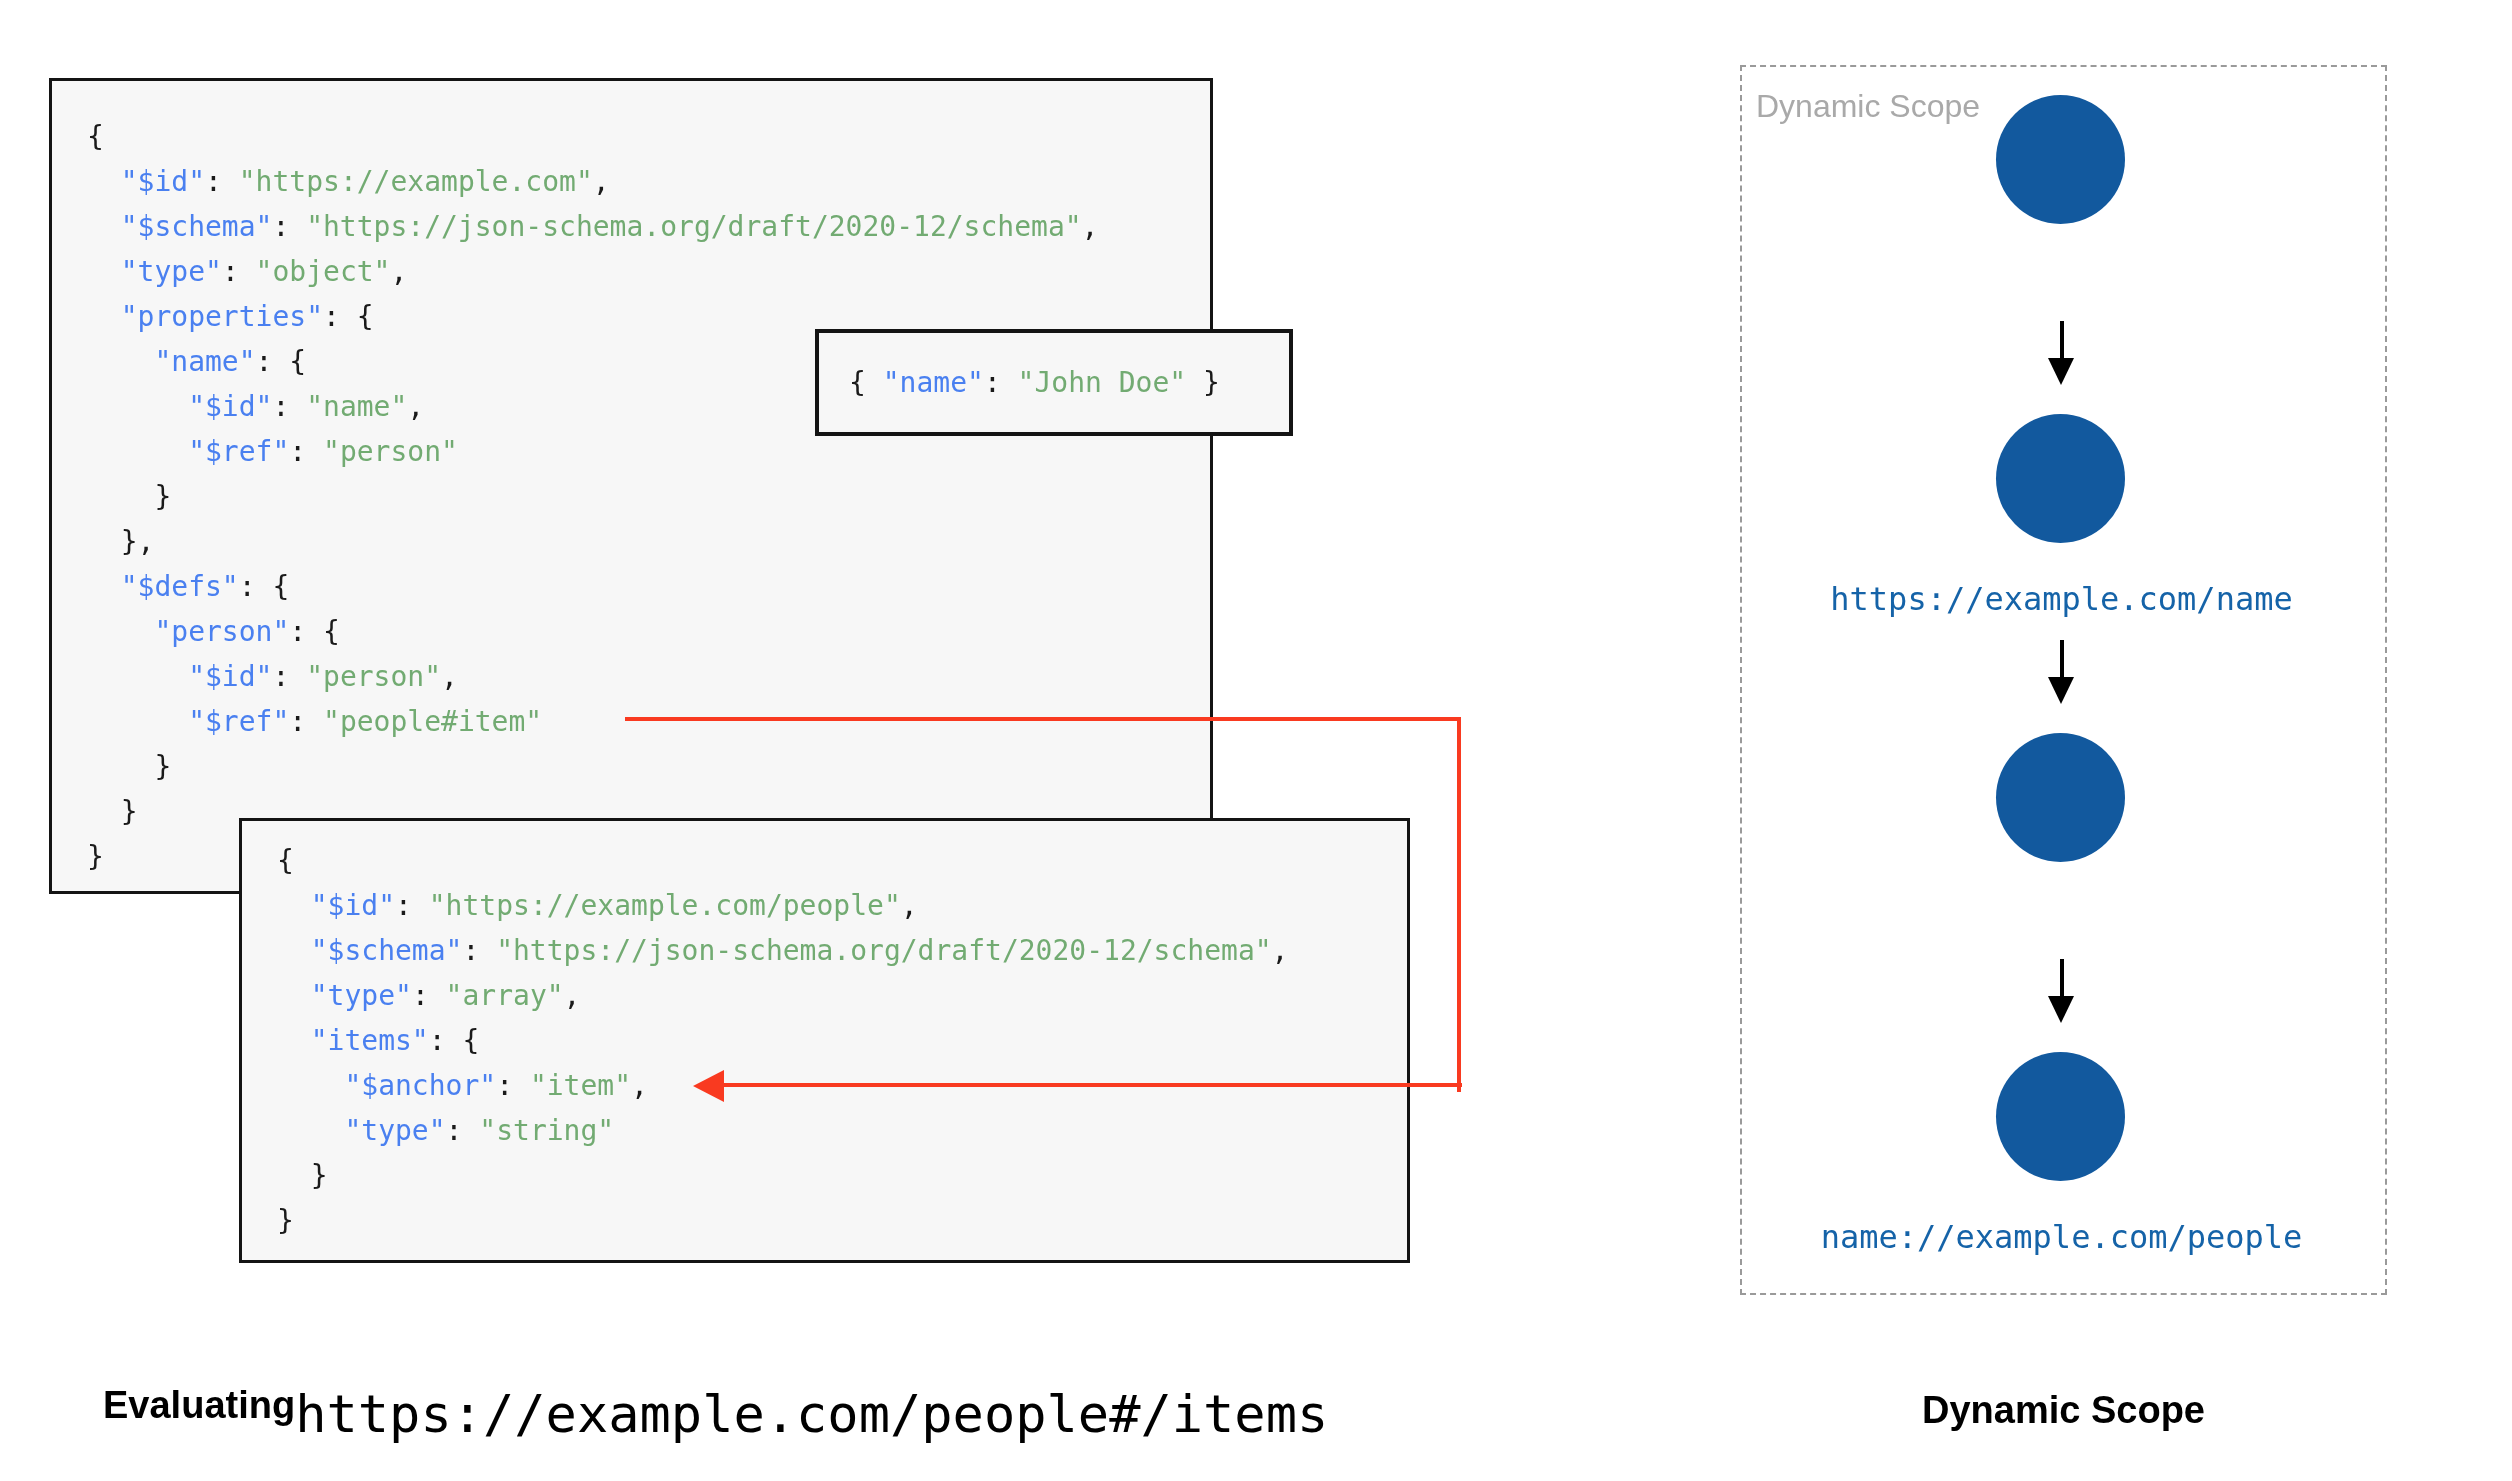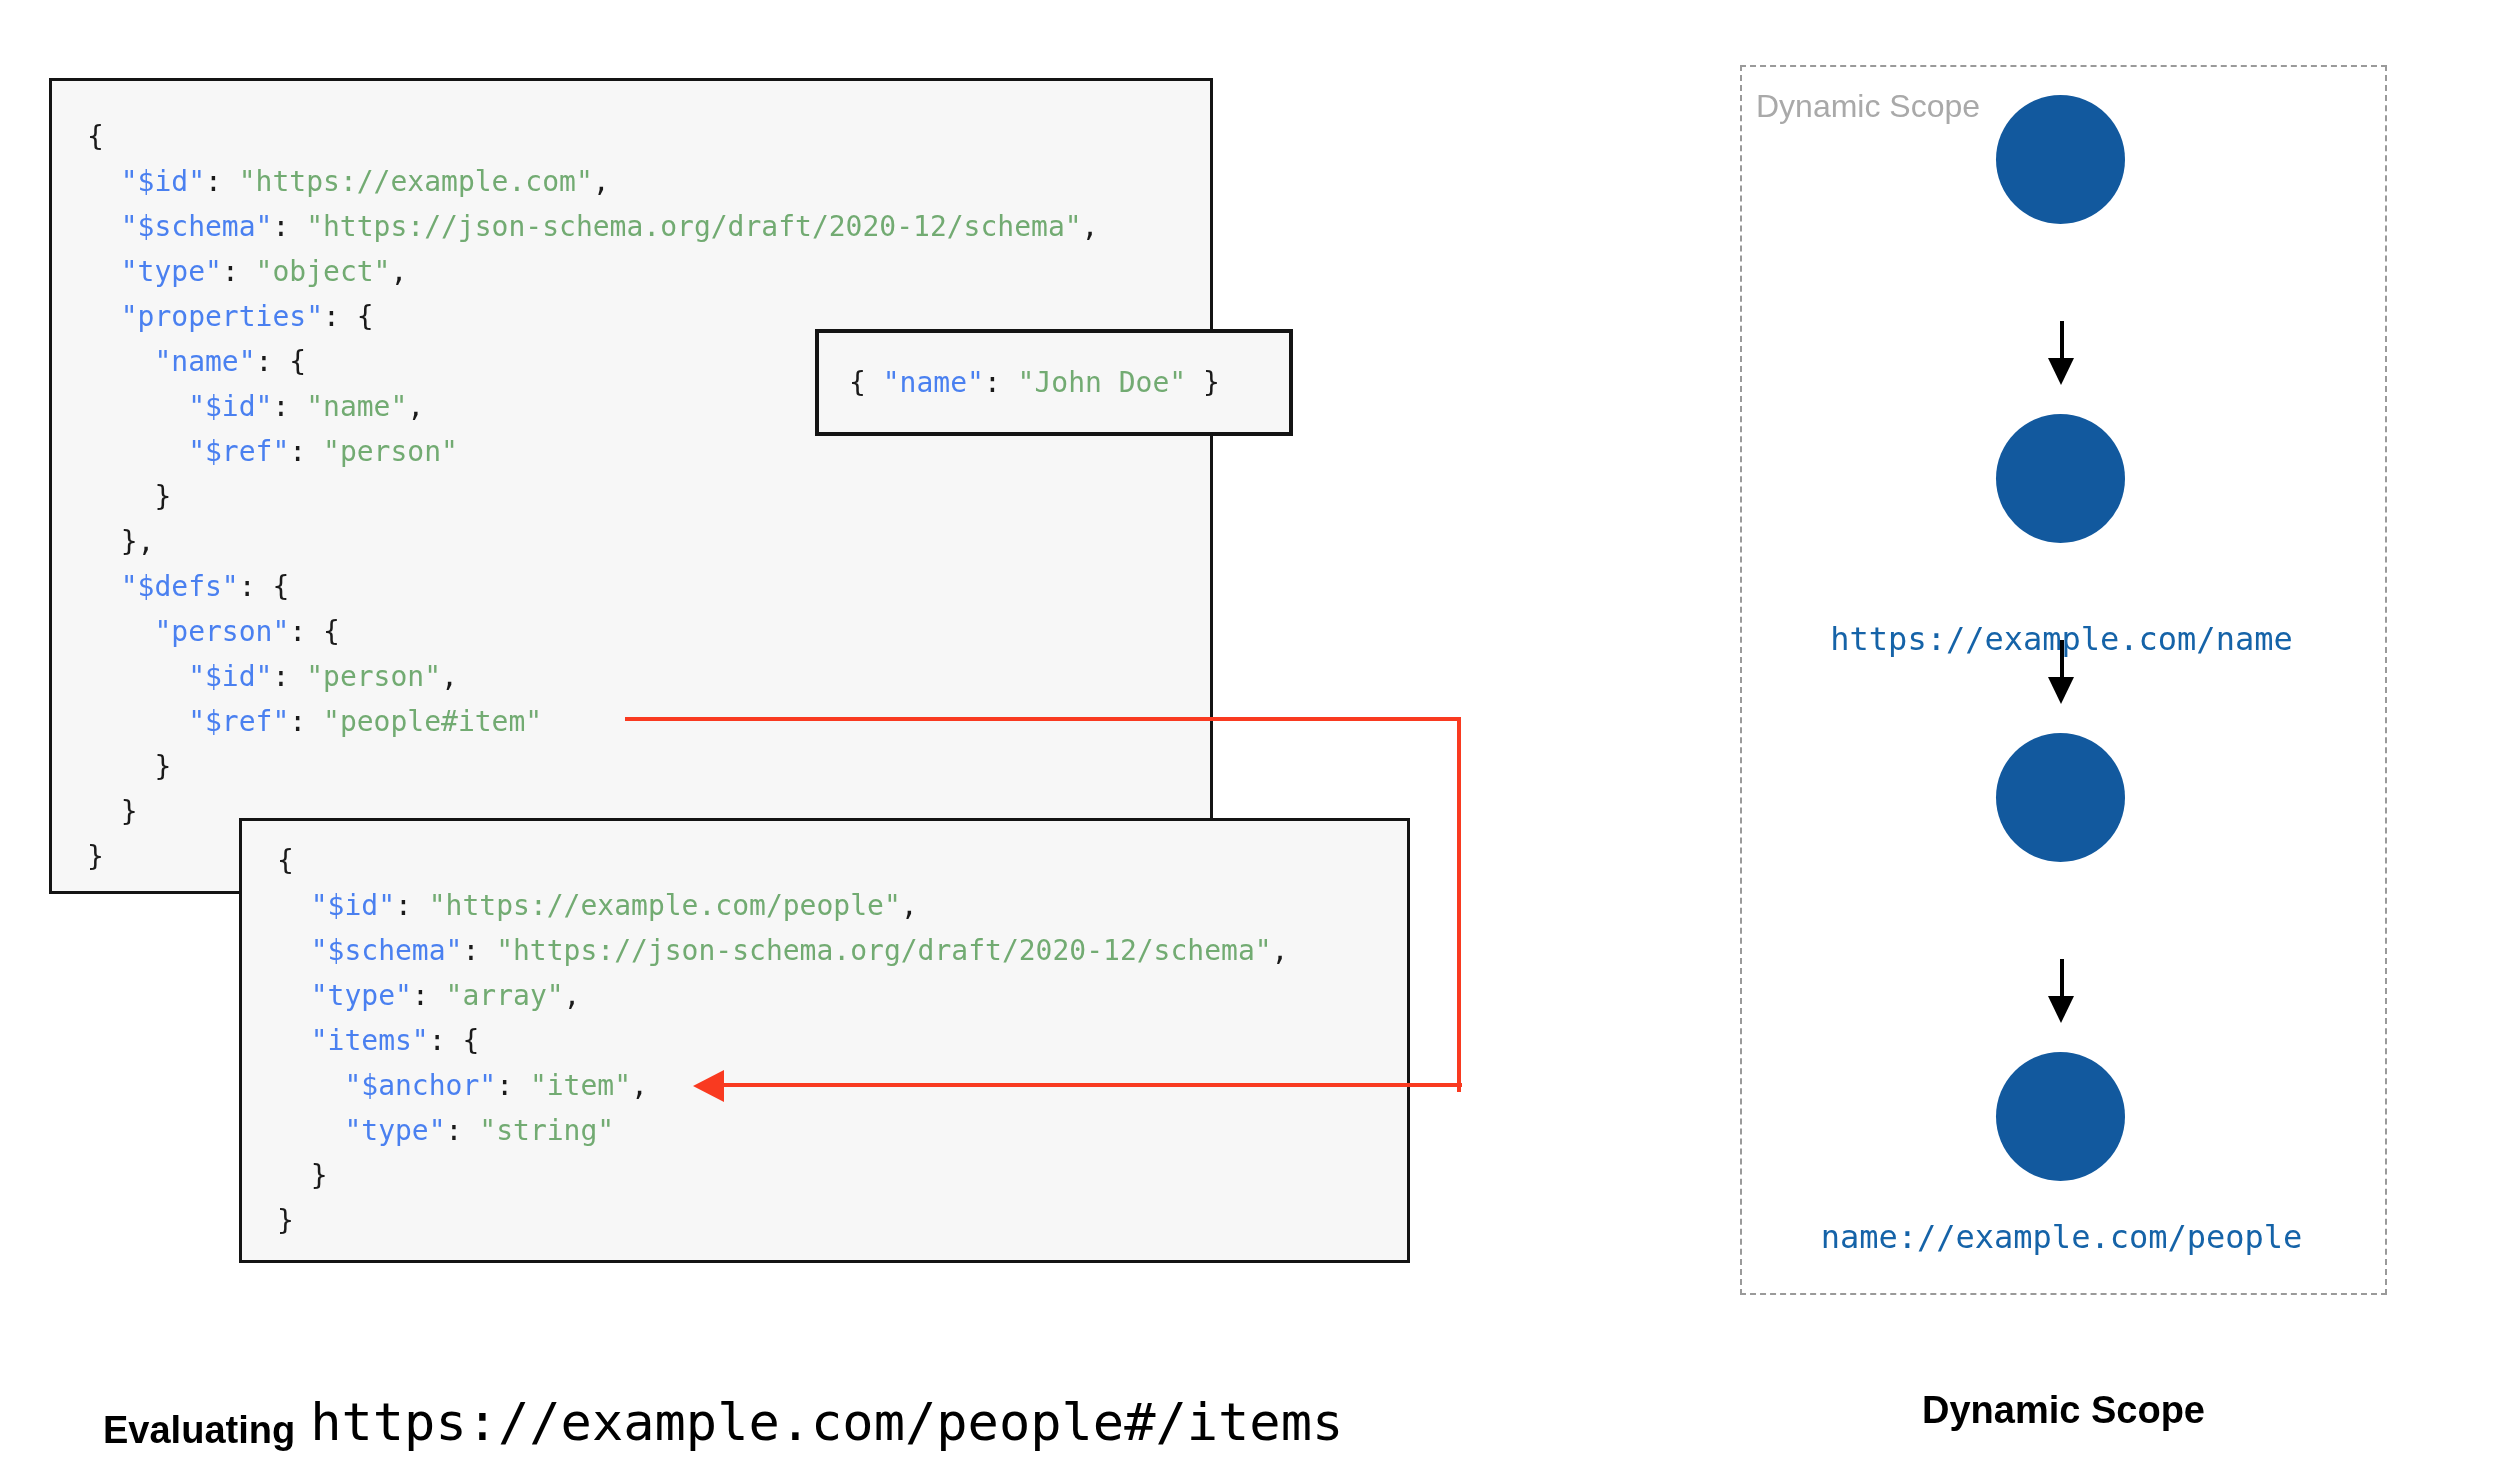--- a/index.html
+++ b/index.html
@@ -22,21 +22,21 @@
   .instance-box{left:815px;top:329px;width:478px;height:107px;border-width:4.8px;z-index:3;
     display:flex;align-items:center;}
   .instance-box .code{padding-left:30px;}
   .tok-k{color:var(--key);}
   .tok-s{color:var(--str);}
   .tok-p{color:var(--plain);}
   
   .caption{position:absolute;font-weight:bold;color:#000;}
   .instance-caption{left:815px;top:459px;width:478px;text-align:center;font-size:34px;}
   .bottom-row{
-    position:absolute;left:103px;top:1384px;display:flex;align-items:flex-end;gap:15px;margin-top:8px;
+    position:absolute;left:103px;top:1384px;display:flex;align-items:flex-start;
   }
   .bottom-row .bold{font-size:38px;font-weight:bold;}
   .bottom-row .mono{font-family:"DejaVu Sans Mono",monospace;font-size:52px;color:#000;}
   .scope-caption{left:1740px;top:1389px;width:647px;text-align:center;font-size:38px;}
   
   .red-seg{position:absolute;background:var(--red);z-index:4;}
   .red-head{
     position:absolute;width:0;height:0;z-index:4;
     border-top:16px solid transparent;border-bottom:16px solid transparent;
     border-right:31px solid var(--red);
@@ -88,21 +88,21 @@
 
   <div class="scope-panel"></div>
   <div class="scope-panel-label">Dynamic Scope</div>
 
   <div class="scope-node" style="top:95px;"></div>
 
   <div class="down-arrow-shaft" style="top:321px;"></div>
   <div class="down-arrow-head" style="top:358px;"></div>
 
   <div class="scope-node" style="top:414px;"></div>
-  <div class="node-label" style="top:577px;margin-top:40px;">https://example.com/name</div>
+  <div class="node-label" style="top:577px;">https://example.com/name</div>
 
   <div class="down-arrow-shaft" style="top:640px;"></div>
   <div class="down-arrow-head" style="top:677px;"></div>
 
   <div class="scope-node" style="top:733px;"></div>
 
   <div class="down-arrow-shaft" style="top:959px;"></div>
   <div class="down-arrow-head" style="top:996px;"></div>
 
   <div class="scope-node" style="top:1052px;"></div>

